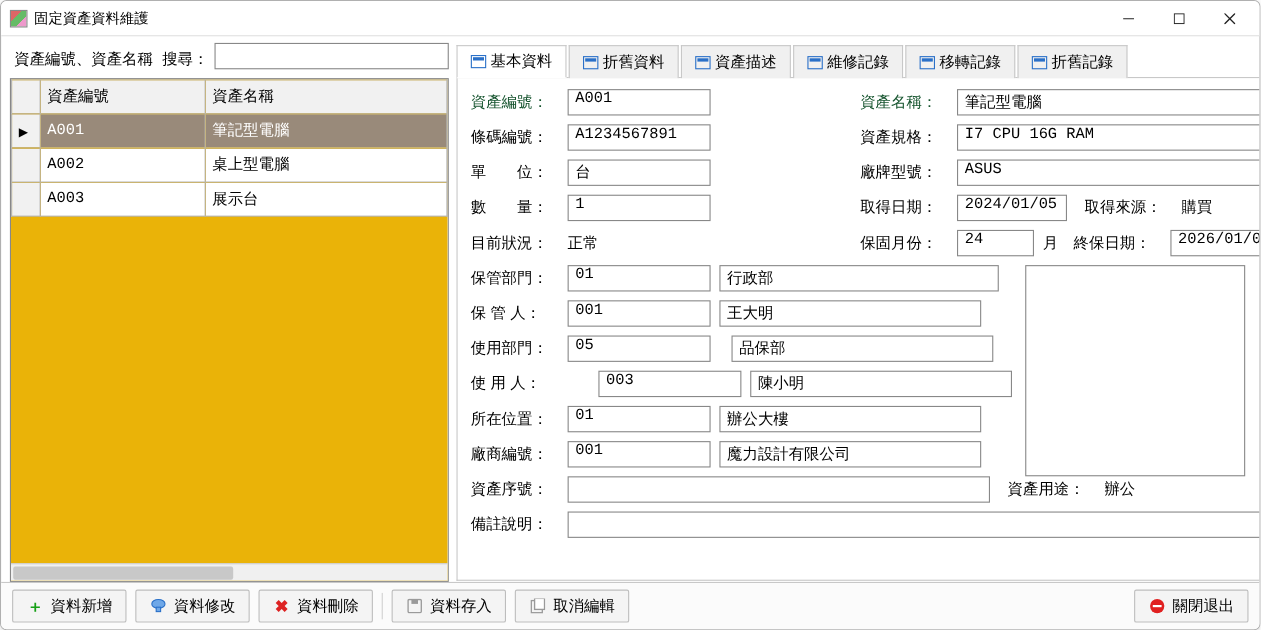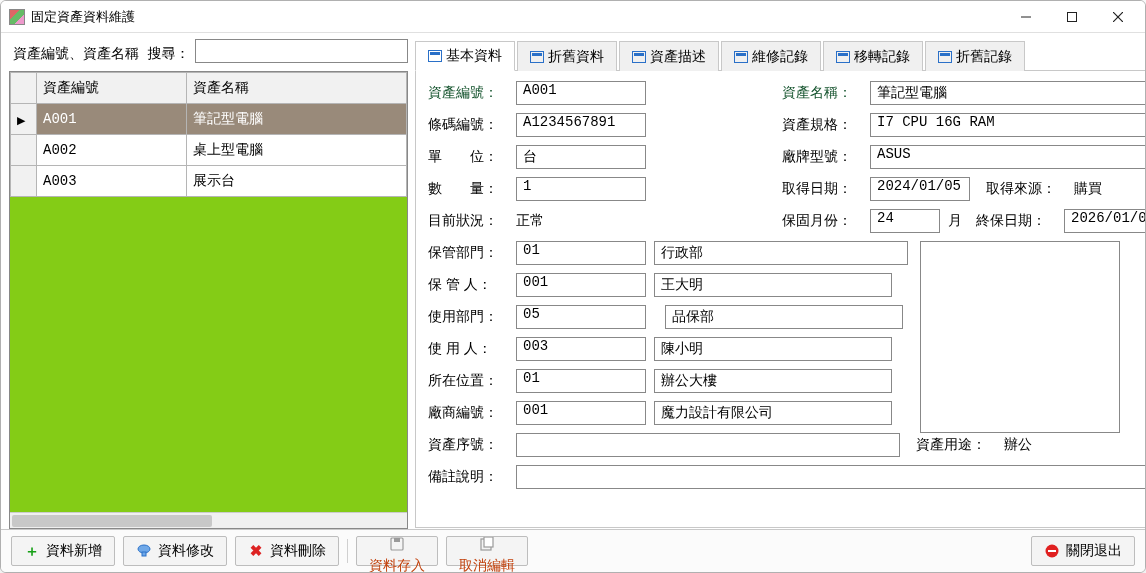--- a/index.html
+++ b/index.html
@@ -60,21 +60,21 @@
     font-family:inherit;font-size:14px;
   }
   .grid-wrap{
     flex:1;
     border:1px solid #888;
     background:#a9a9a9;
     position:relative;
     overflow:hidden;
   }
   .grid-inner{
-    background:#84cc16;
+    background:#eab308;
     min-height:100%;
   }
   table.grid{
     border-collapse:collapse;
     table-layout:fixed;
     width:100%;
     font-size:14px;
   }
   table.grid th, table.grid td{
     border:1px solid #b5b5b5;
@@ -151,21 +151,21 @@
   }
   .btn{
     height:30px;
     border:1px solid #bdbdbd;
     background:#f4f4f4;
     padding:0 12px;
     display:flex;align-items:center;gap:6px;
     font-size:14px;
     border-radius:2px;
   }
-  .btn.disabled{color:#c2410c;flex-direction:column;}
+  .btn.disabled{color:#000000;}
   .btn .ico{width:16px;height:16px;display:inline-flex;align-items:center;justify-content:center;font-weight:bold;font-size:15px;}
   .ico-add{color:#16a016;}
   .ico-edit{color:#2a70c8;}
   .ico-edit svg{display:block;}
   .ico-del{color:#d22;}
   .ico-save{color:#9a9a9a;}
   .ico-cancel{color:#9a9a9a;}
   .ico-exit{color:#d22;}
   .spacer-flex{flex:1;}
 </style>
@@ -333,21 +333,21 @@
               <div class="cell-input" style="width:130px;">001</div>
               <div class="cell-text" style="width:238px;font-family:inherit;">王大明</div>
             </div>
             <div class="form-row">
               <span class="lbl">使用部門：</span>
               <div class="cell-input" style="width:130px;">05</div>
               <div class="cell-text" style="width:238px;font-family:inherit;margin-left:11px;">品保部</div>
             </div>
             <div class="form-row">
               <span class="lbl">使 用 人：</span>
-              <div class="cell-input" style="width:130px;">003</div>
+              <div class="cell-input" style="width:130px;margin-left:28px;">003</div>
               <div class="cell-text" style="width:238px;font-family:inherit;">陳小明</div>
             </div>
             <div class="form-row">
               <span class="lbl">所在位置：</span>
               <div class="cell-input" style="width:130px;">01</div>
               <div class="cell-text" style="width:238px;font-family:inherit;">辦公大樓</div>
             </div>
             <div class="form-row">
               <span class="lbl">廠商編號：</span>
               <div class="cell-input" style="width:130px;">001</div>

